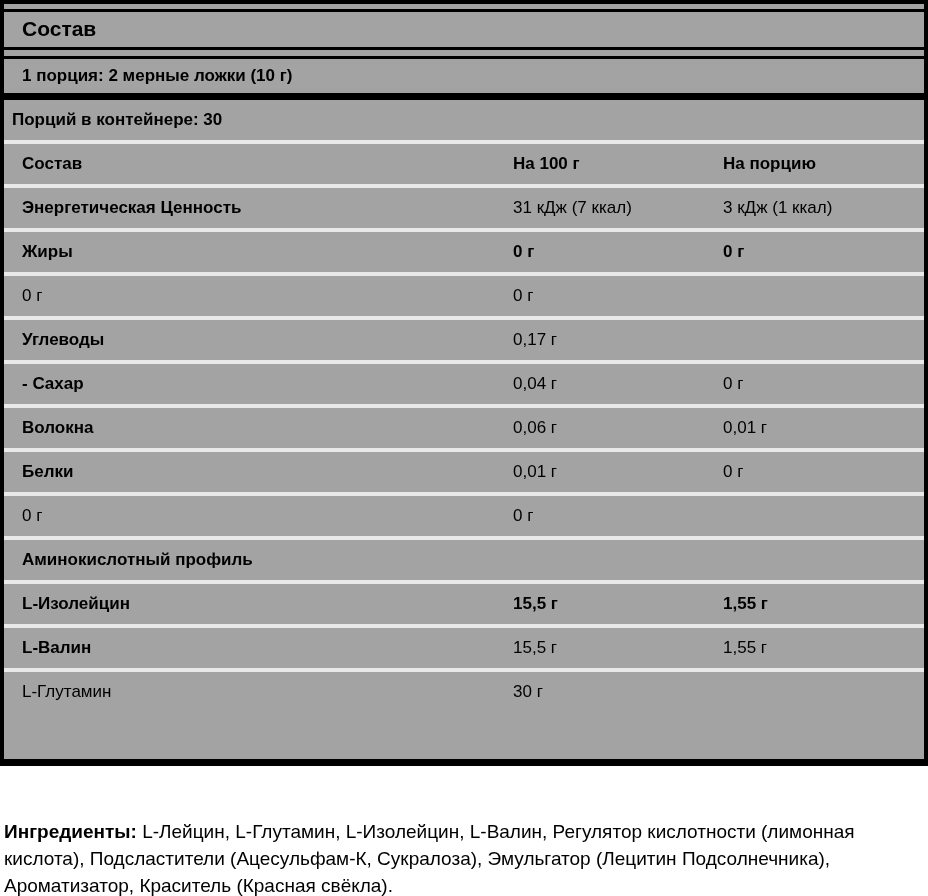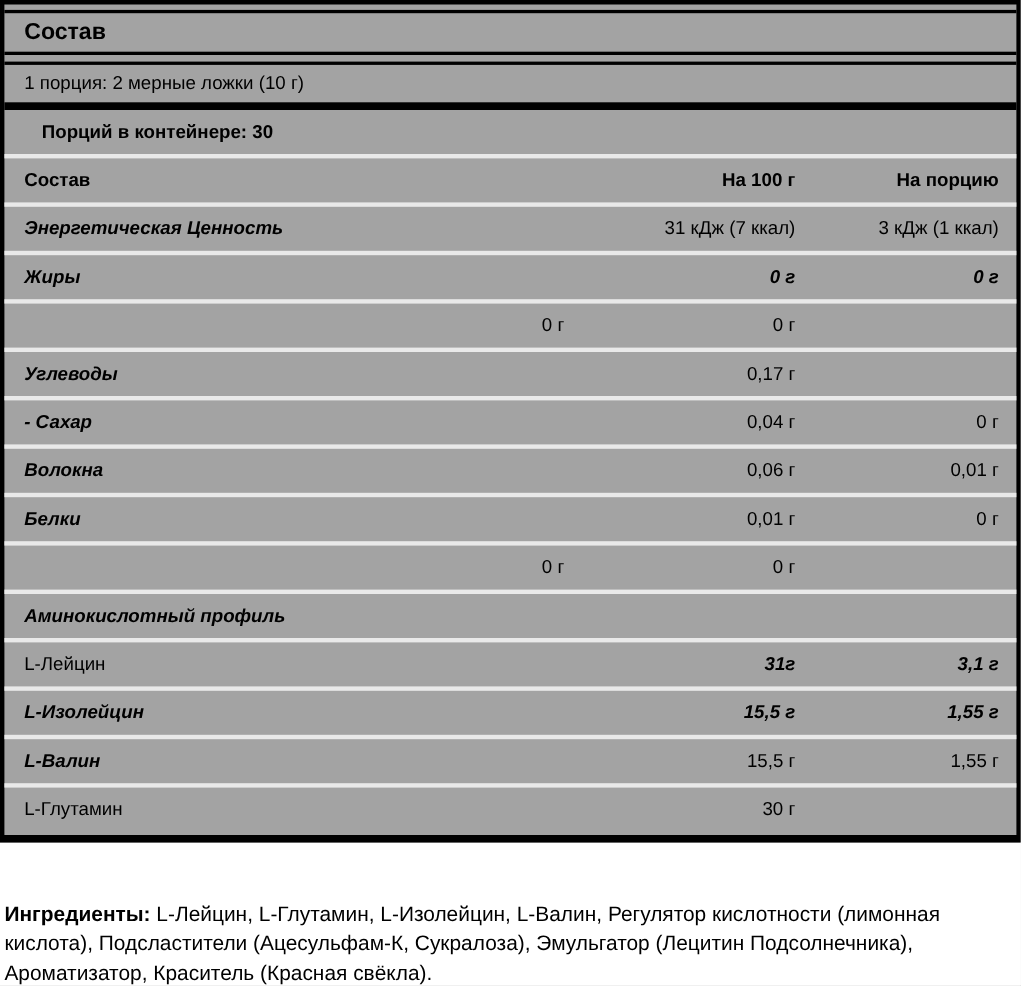--- a/index.html
+++ b/index.html
@@ -23,36 +23,36 @@
     border-top: 3px solid #000;
     border-bottom: 3px solid #000;
     padding: 5px 18px 6px 18px;
     font-size: 21px; line-height: 24px; font-weight: 700;
   }
   .serving-row {
     margin-top: 6px;
     border-top: 3px solid #000;
     border-bottom: 7px solid #000;
     padding: 6px 18px;
-    font-size: 17px; line-height: 22px; font-weight: 400;
+    font-size: 17px; line-height: 22px; font-weight: 700;
   }
   .servings-row {
-    padding: 9px 34px;
+    padding: 9px 8px;
     font-size: 17px; line-height: 22px; font-weight: 700;
   }
   .frow {
     display: grid;
     grid-template-columns: 1fr 210px 185px;
     border-top: 4px solid #e9e9e9;
     padding: 10px 16px 10px 18px;
     font-size: 17px; line-height: 20px;
     align-items: center;
   }
-  .frow .c-val { text-align: right; }
-  .frow .b { font-weight: 700; font-style: italic; }
+  .frow .c-val { }
+  .frow .b { font-weight: 700; }
   .frow.header-row span { font-weight: 700; }
   .ingredients {
     margin: 52px 0 0 4px;
     width: 884px;
     font-size: 19px;
     line-height: 27px;
   }
   .ingredients b { font-weight: 700; }
 </style>
 </head>
@@ -106,25 +106,20 @@
       <div class="frow">
         <span class="c-val">0 г</span>
         <span class="c-val">0 г</span>
       </div>
       <div class="frow">
         <span class="c-label b">Аминокислотный профиль</span>
         <span class="c-val"></span>
         <span class="c-val"></span>
       </div>
       <div class="frow">
-        <span class="c-label">L-Лейцин</span>
-        <span class="c-val b">31г</span>
-        <span class="c-val b">3,1 г</span>
-      </div>
-      <div class="frow">
         <span class="c-label b">L-Изолейцин</span>
         <span class="c-val b">15,5 г</span>
         <span class="c-val b">1,55 г</span>
       </div>
       <div class="frow">
         <span class="c-label b">L-Валин</span>
         <span class="c-val">15,5 г</span>
         <span class="c-val">1,55 г</span>
       </div>
       <div class="frow">

